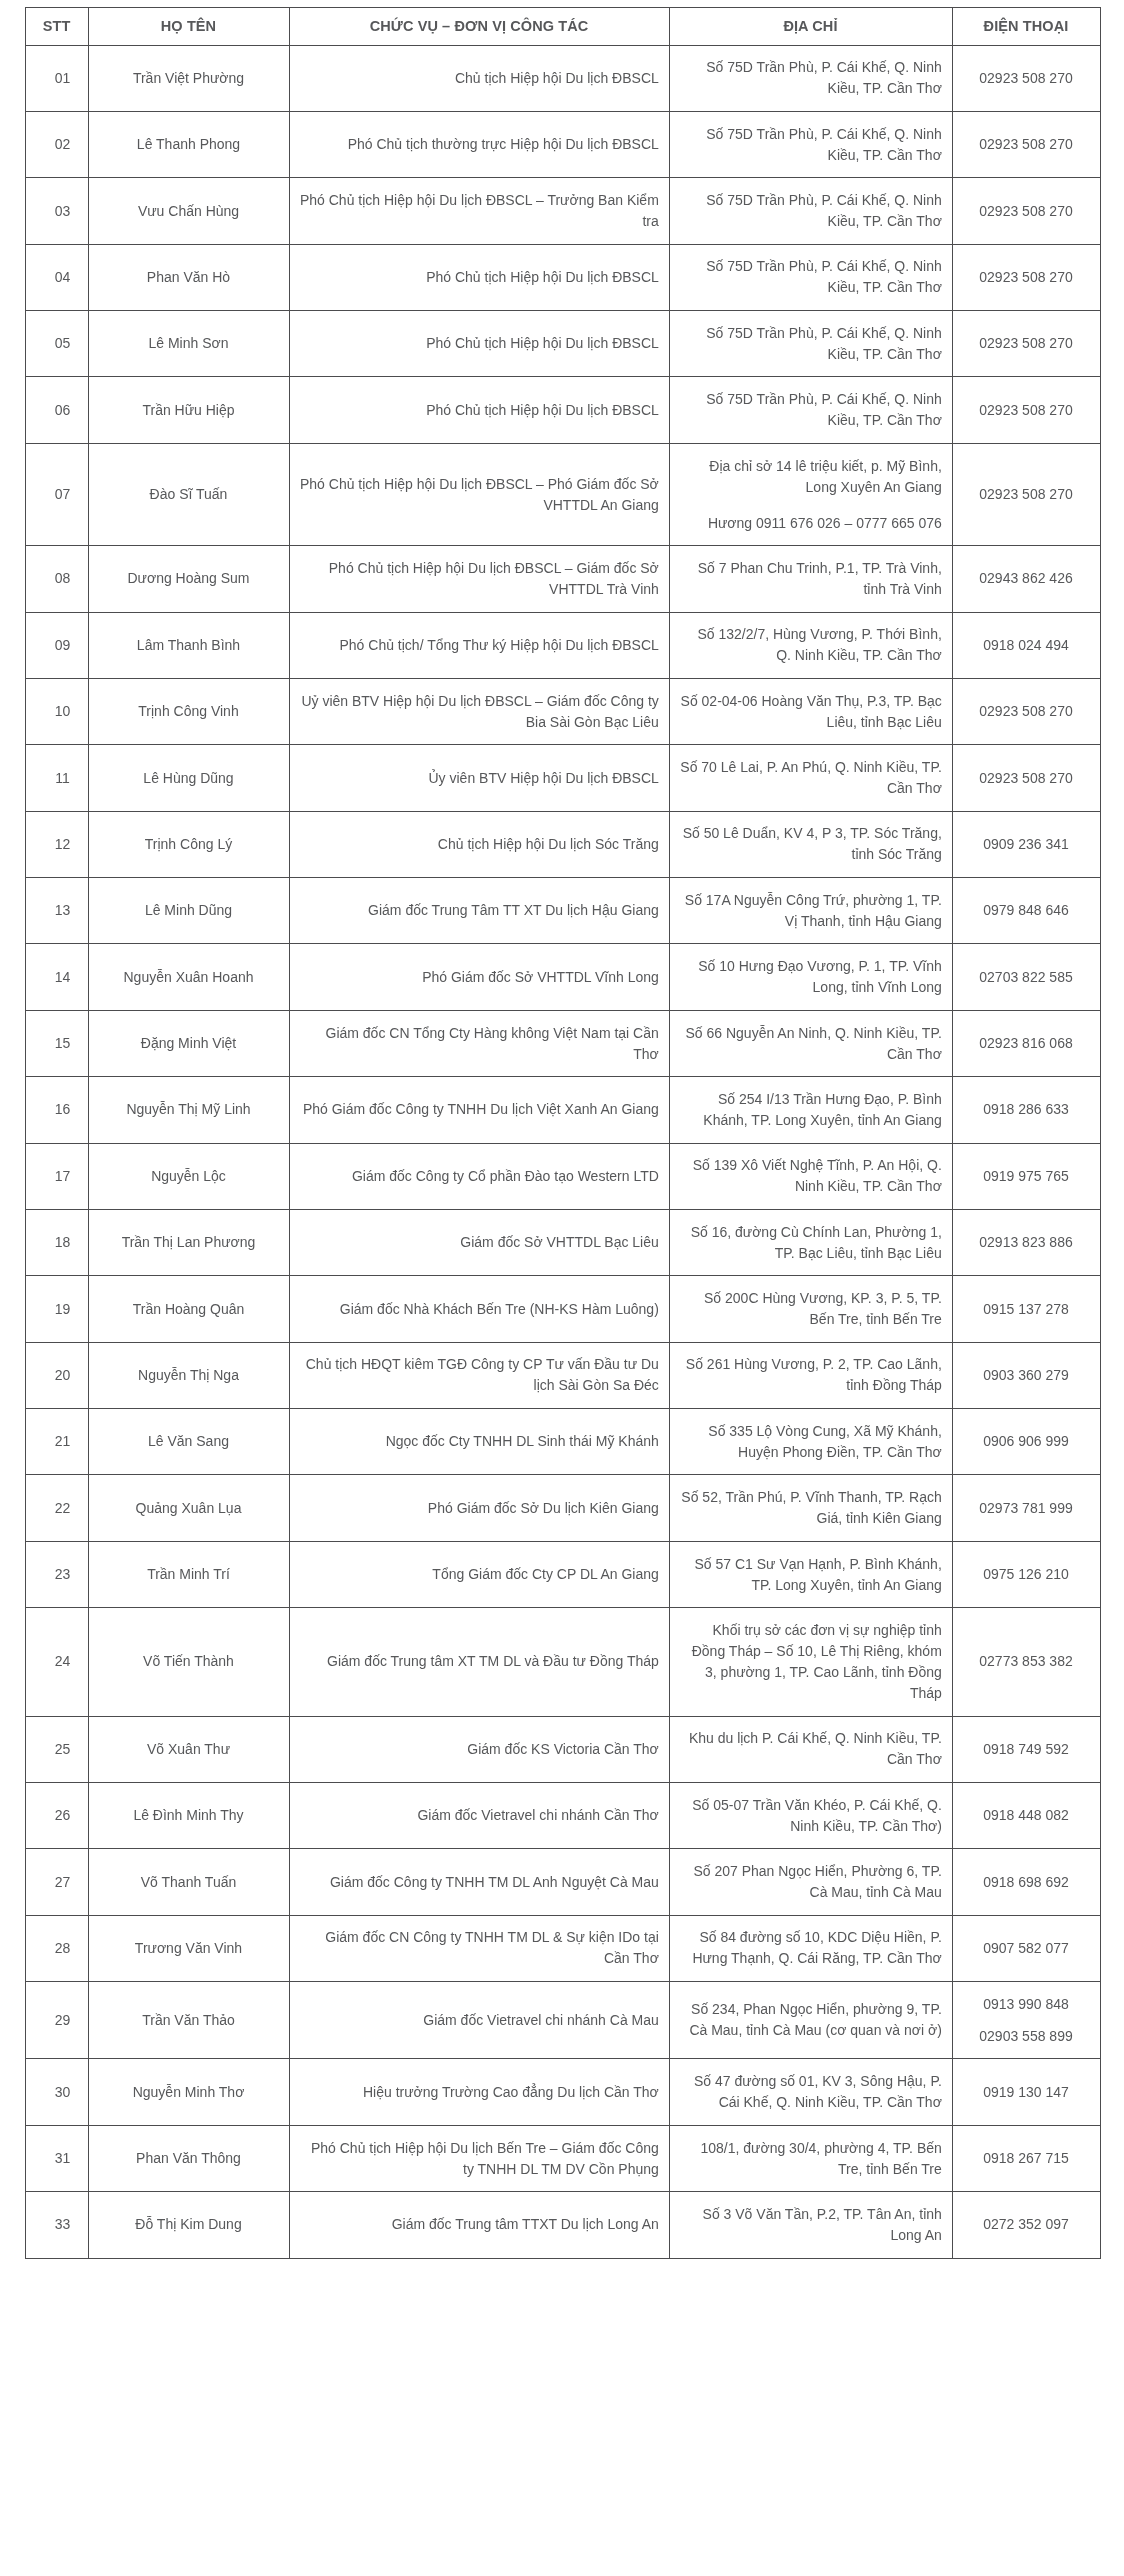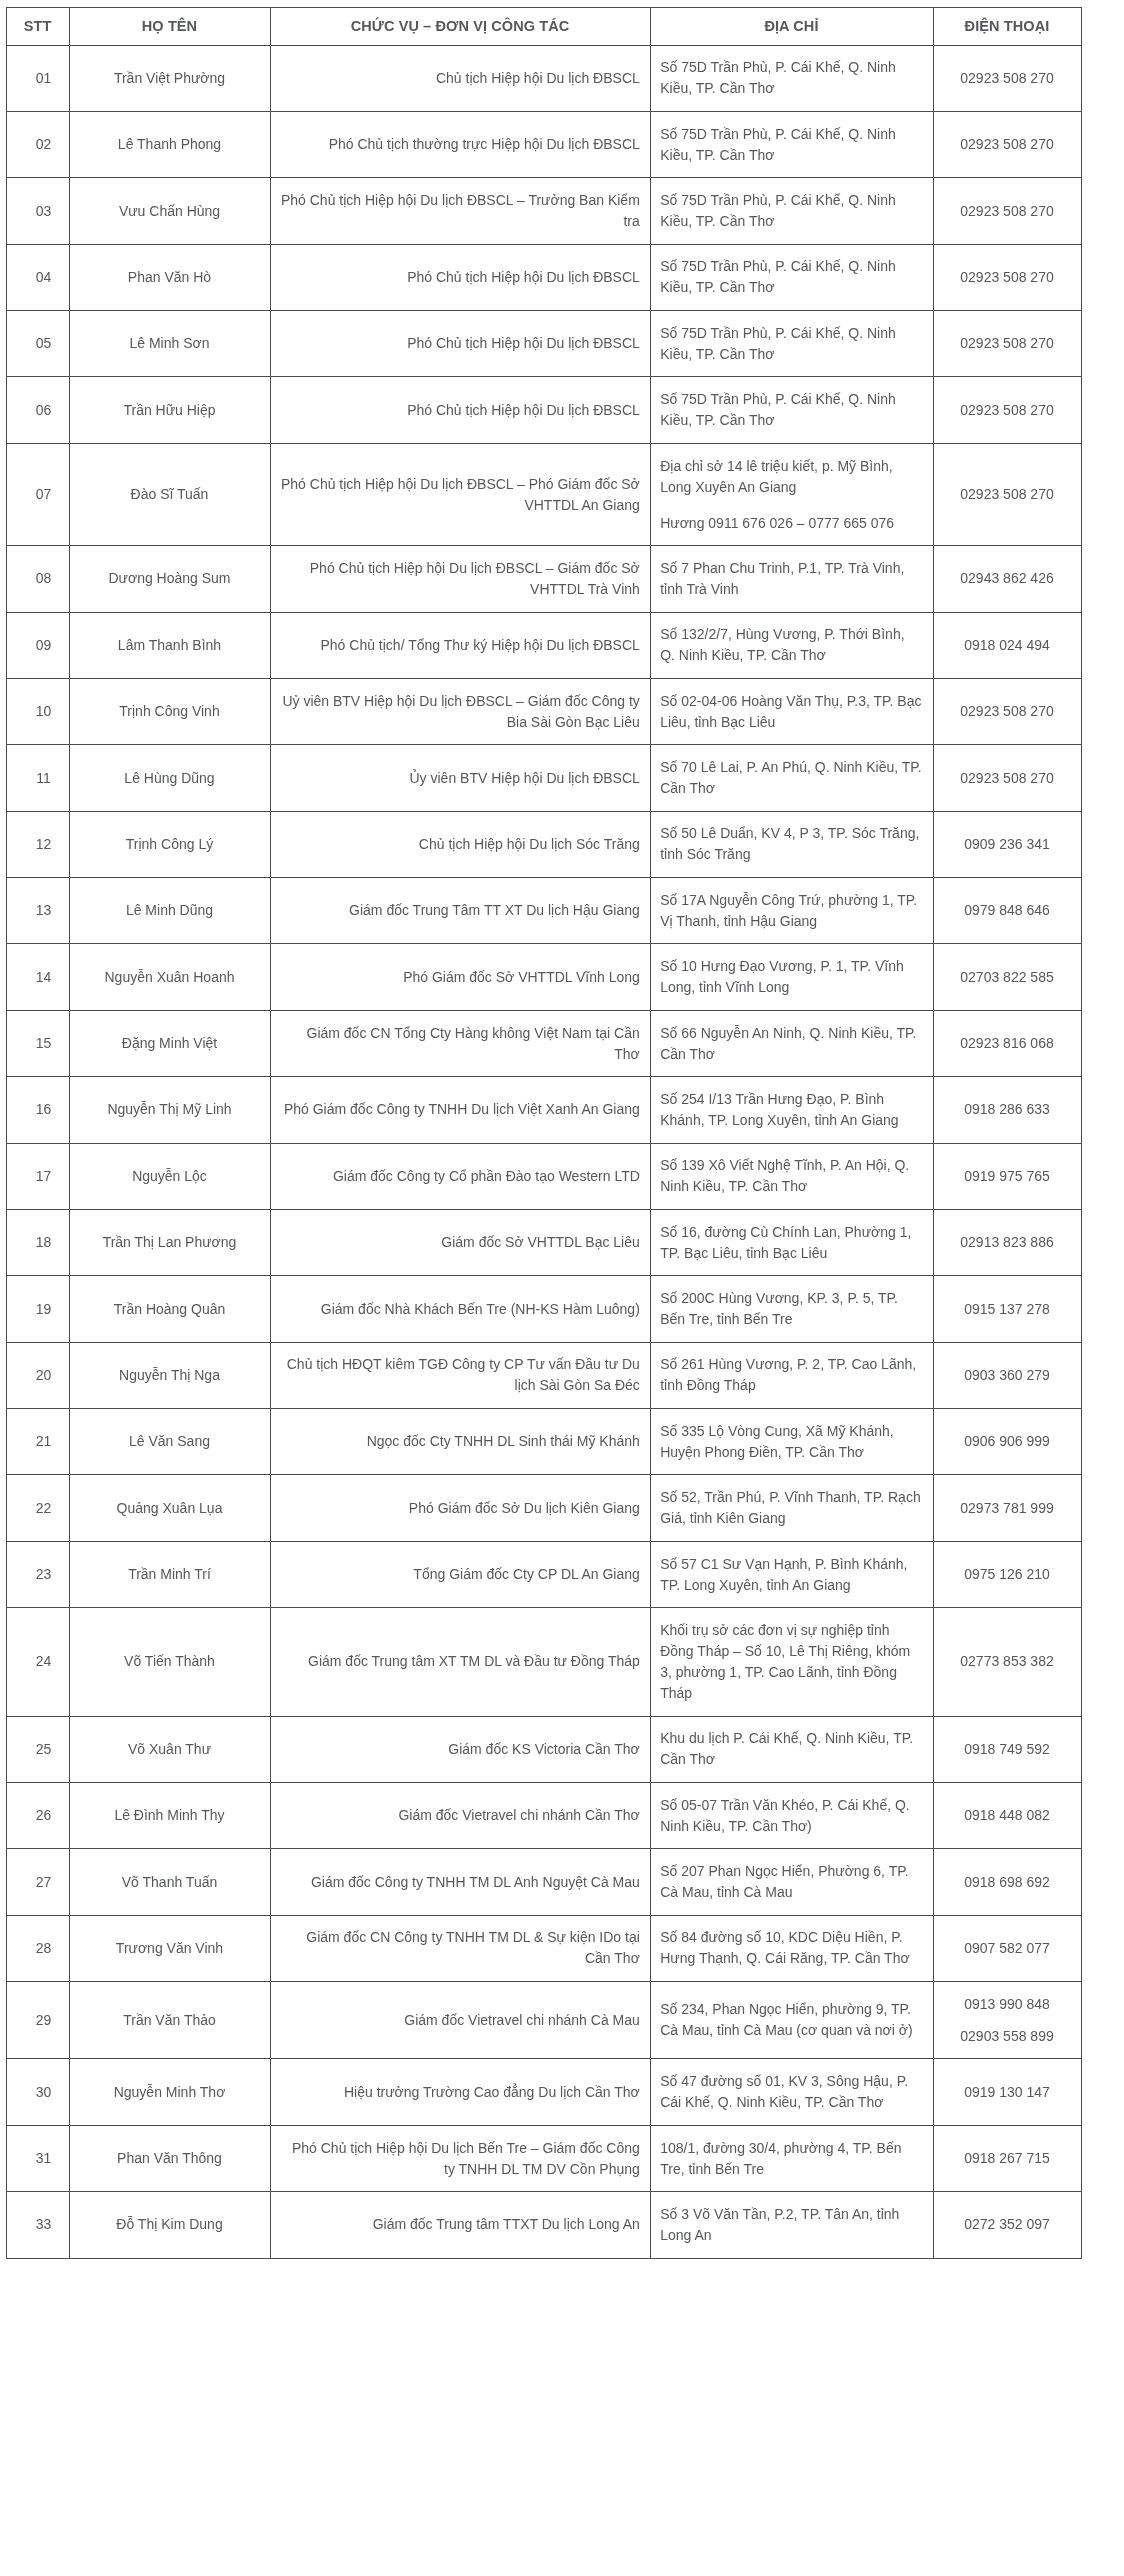--- a/index.html
+++ b/index.html
@@ -5,20 +5,21 @@
   html, body {
     margin: 0;
     padding: 0;
     background: #ffffff;
     font-family: "Liberation Sans", "DejaVu Sans", sans-serif;
   }
   .page {
     width: 920px;
     box-sizing: border-box;
     padding: 7px 0 0 5.5px;
+    margin-left: 19px;
   }
   table.contact-table {
     border-collapse: collapse;
     table-layout: fixed;
     width: 1075px;
     color: #57585a;
   }
   table.contact-table col.c-stt   { width: 63px; }
   table.contact-table col.c-name  { width: 201px; }
   table.contact-table col.c-pos   { width: 380px; }
@@ -50,21 +51,21 @@
     line-height: 1.5;
     padding: 11.7px 9.7px;
   }
   td.cell-stt {
     text-align: center;
     padding-left: 15px;
     padding-right: 2.8px;
   }
   td.cell-name { text-align: center; }
   td.cell-pos  { text-align: right; }
-  td.cell-addr { text-align: left; }
+  td.cell-addr { text-align: right; }
   td.cell-phone {
     text-align: center;
     padding-left: 4.1px;
     padding-right: 4.1px;
     white-space: nowrap;
   }
   .para + .para { margin-top: 15px; }
   .phone-line + .phone-line { margin-top: 11px; }
 </style>
 </head>

